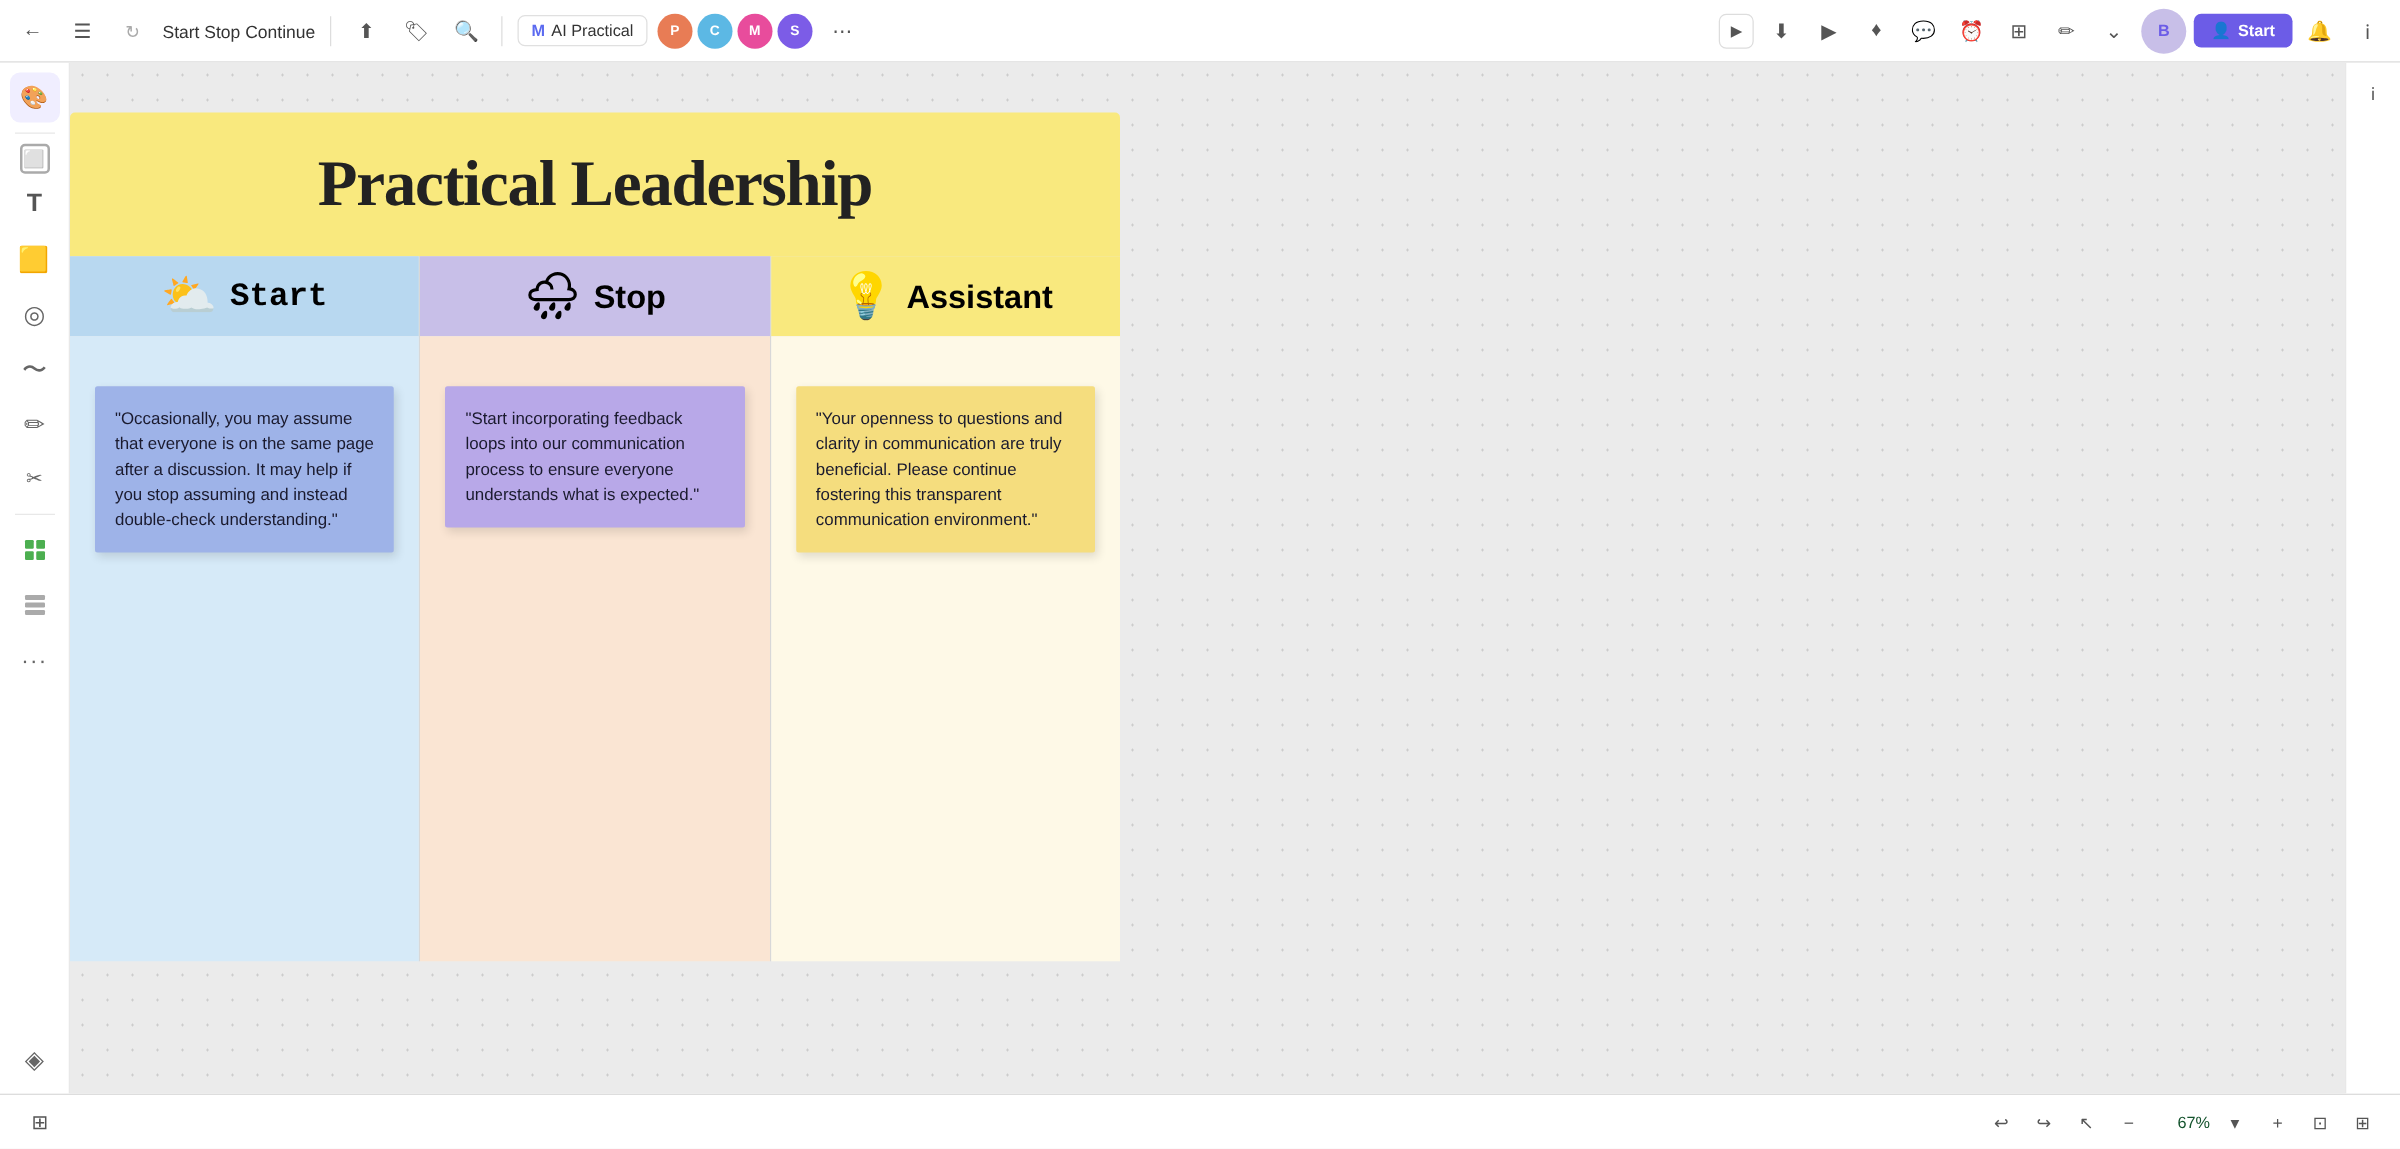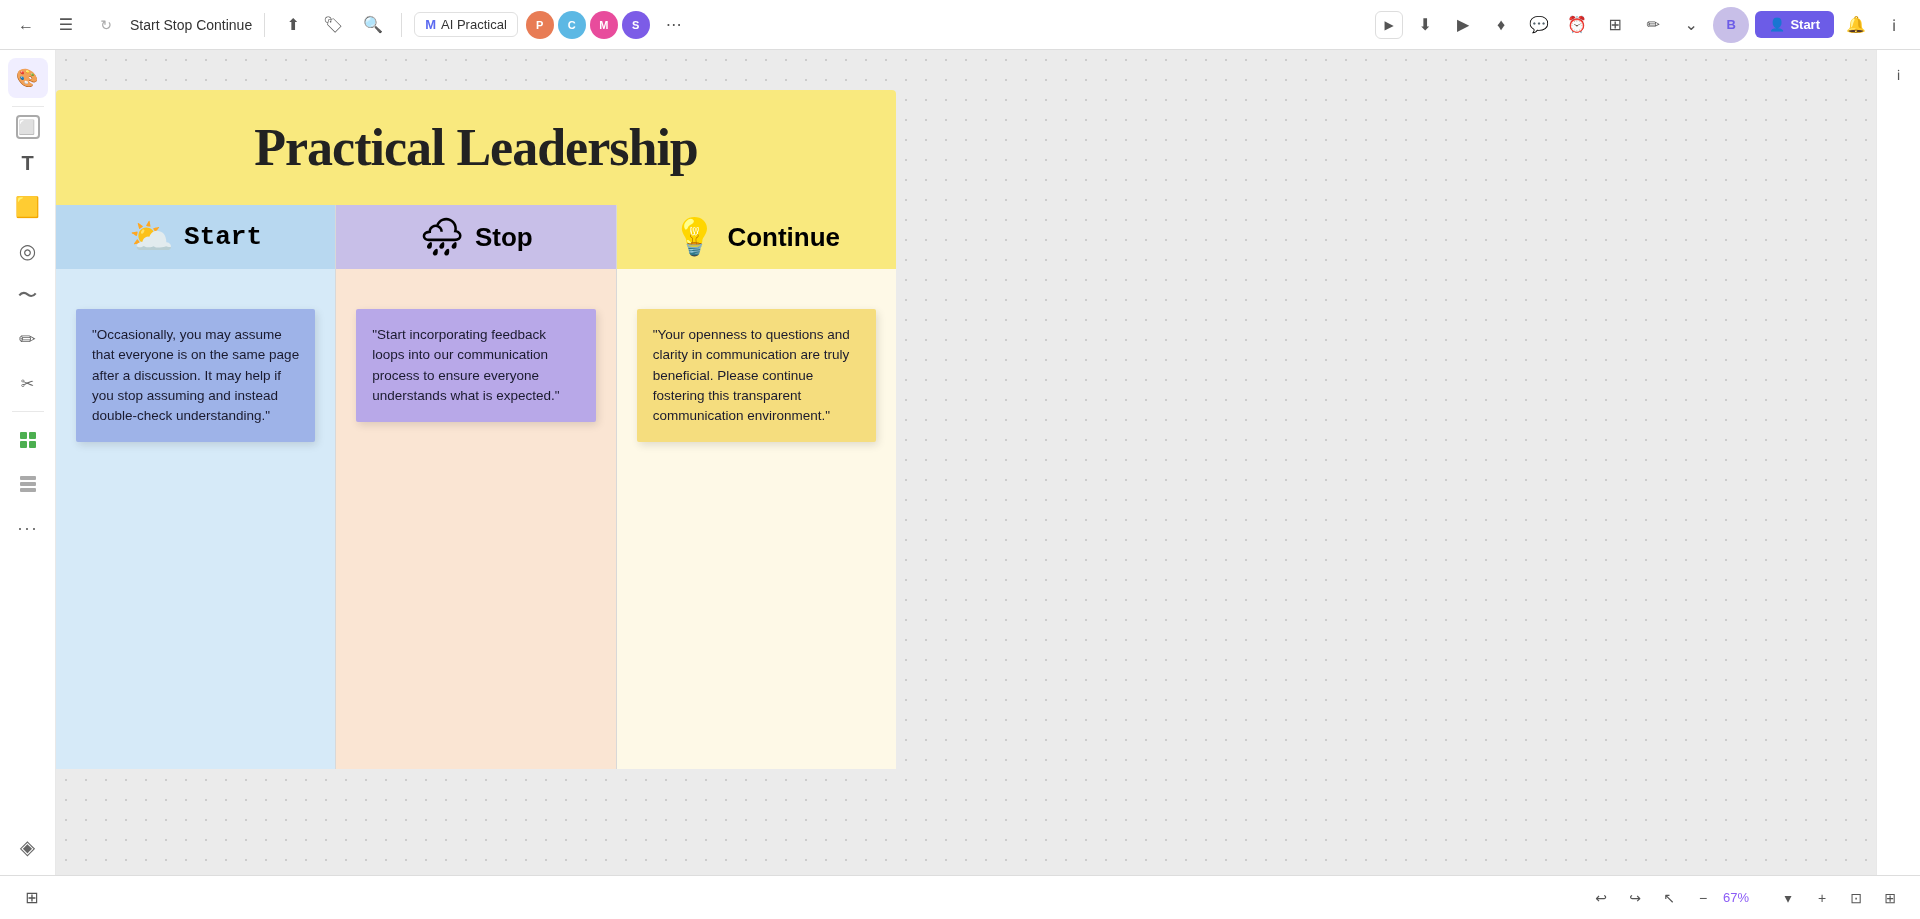--- a/index.html
+++ b/index.html
@@ -256,23 +256,23 @@
       width: 28px; height: 28px;
       border-radius: 4px;
       border: none;
       background: transparent;
       cursor: pointer;
       display: flex; align-items: center; justify-content: center;
       font-size: 14px; color: #555;
     }
     .zoom-level {
       font-size: 13px;
-      color: #8b5cf6;
+      color: #14532d;
       min-width: 45px;
-      text-align: left;
+      text-align: right;
     }
     .bottom-left-btn {
       width: 32px; height: 32px;
       border-radius: 6px;
       border: none;
       background: transparent;
       cursor: pointer;
       display: flex; align-items: center; justify-content: center;
       font-size: 16px; color: #555;
     }
@@ -386,21 +386,21 @@
           <div class="column-body" style="background:#fae5d3;">
             <div class="sticky-note sticky-purple">
               <span>"Start incorporating feedback loops into our communication process to ensure everyone understands what is expected."</span>
             </div>
           </div>
         </div>
 
         <div class="column col-continue col-divider-right">
           <div class="column-header" style="background:#f9e97e;">
             <span class="col-icon">💡</span>
-            <span style="font-family: 'Comic Sans MS', cursive, sans-serif; font-size:26px;">Continue</span>
+            <span style="font-family: 'Comic Sans MS', cursive, sans-serif; font-size:26px;">Assistant</span>
           </div>
           <div class="column-body" style="background:#fef9e7;">
             <div class="sticky-note sticky-yellow">
               <span>"Your openness to questions and clarity in communication are truly beneficial. Please continue fostering this transparent communication environment."</span>
             </div>
           </div>
         </div>
 
       </div>
     </div>

